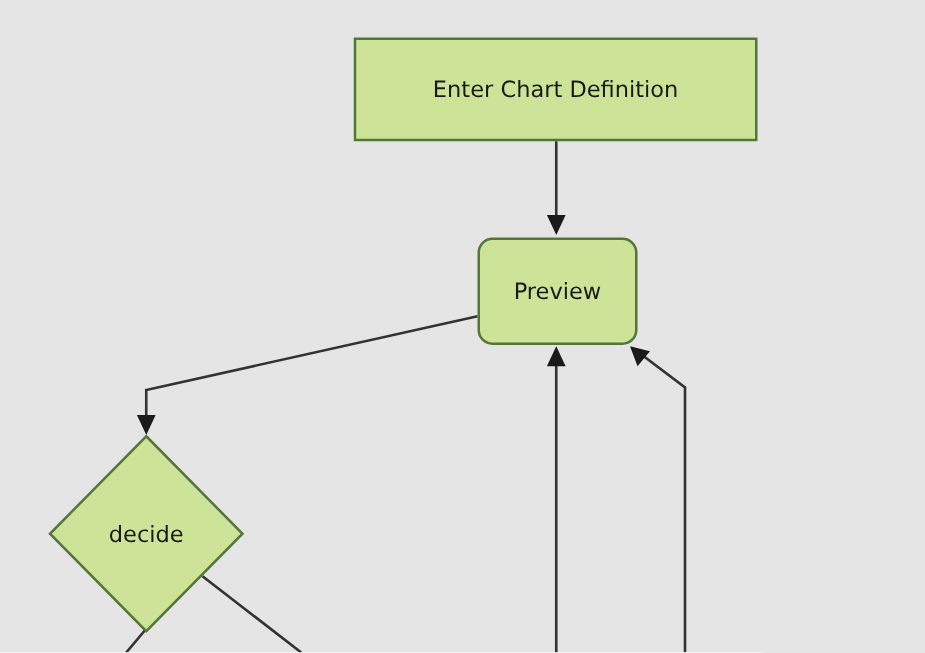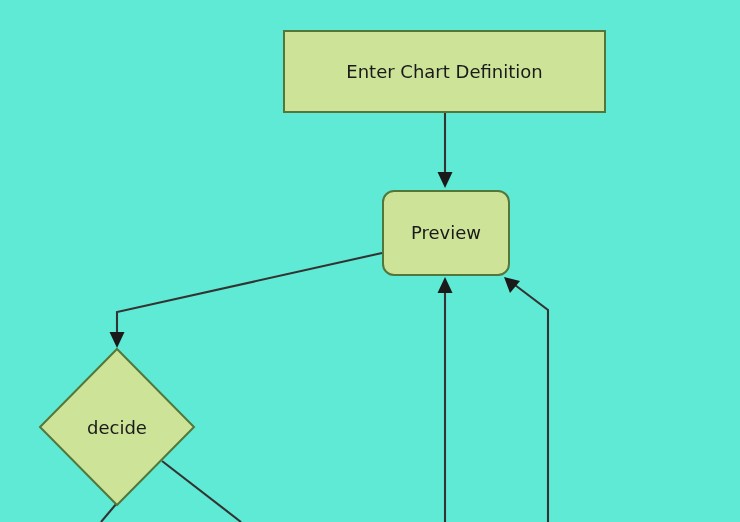--- a/index.html
+++ b/index.html
@@ -7,21 +7,21 @@
     padding: 0;
     background: #ffffff;
   }
   body {
     font-family: "DejaVu Sans", "Liberation Sans", sans-serif;
   }
   #diagram-canvas {
     position: relative;
     width: 740px;
     height: 522px;
-    background: #5eead4;
+    background: #e5e5e5;
     overflow: hidden;
   }
   svg#flowchart {
     display: block;
     width: 740px;
     height: 522px;
   }
   .node-shape {
     fill: #cde498;
     stroke: #53773b;

